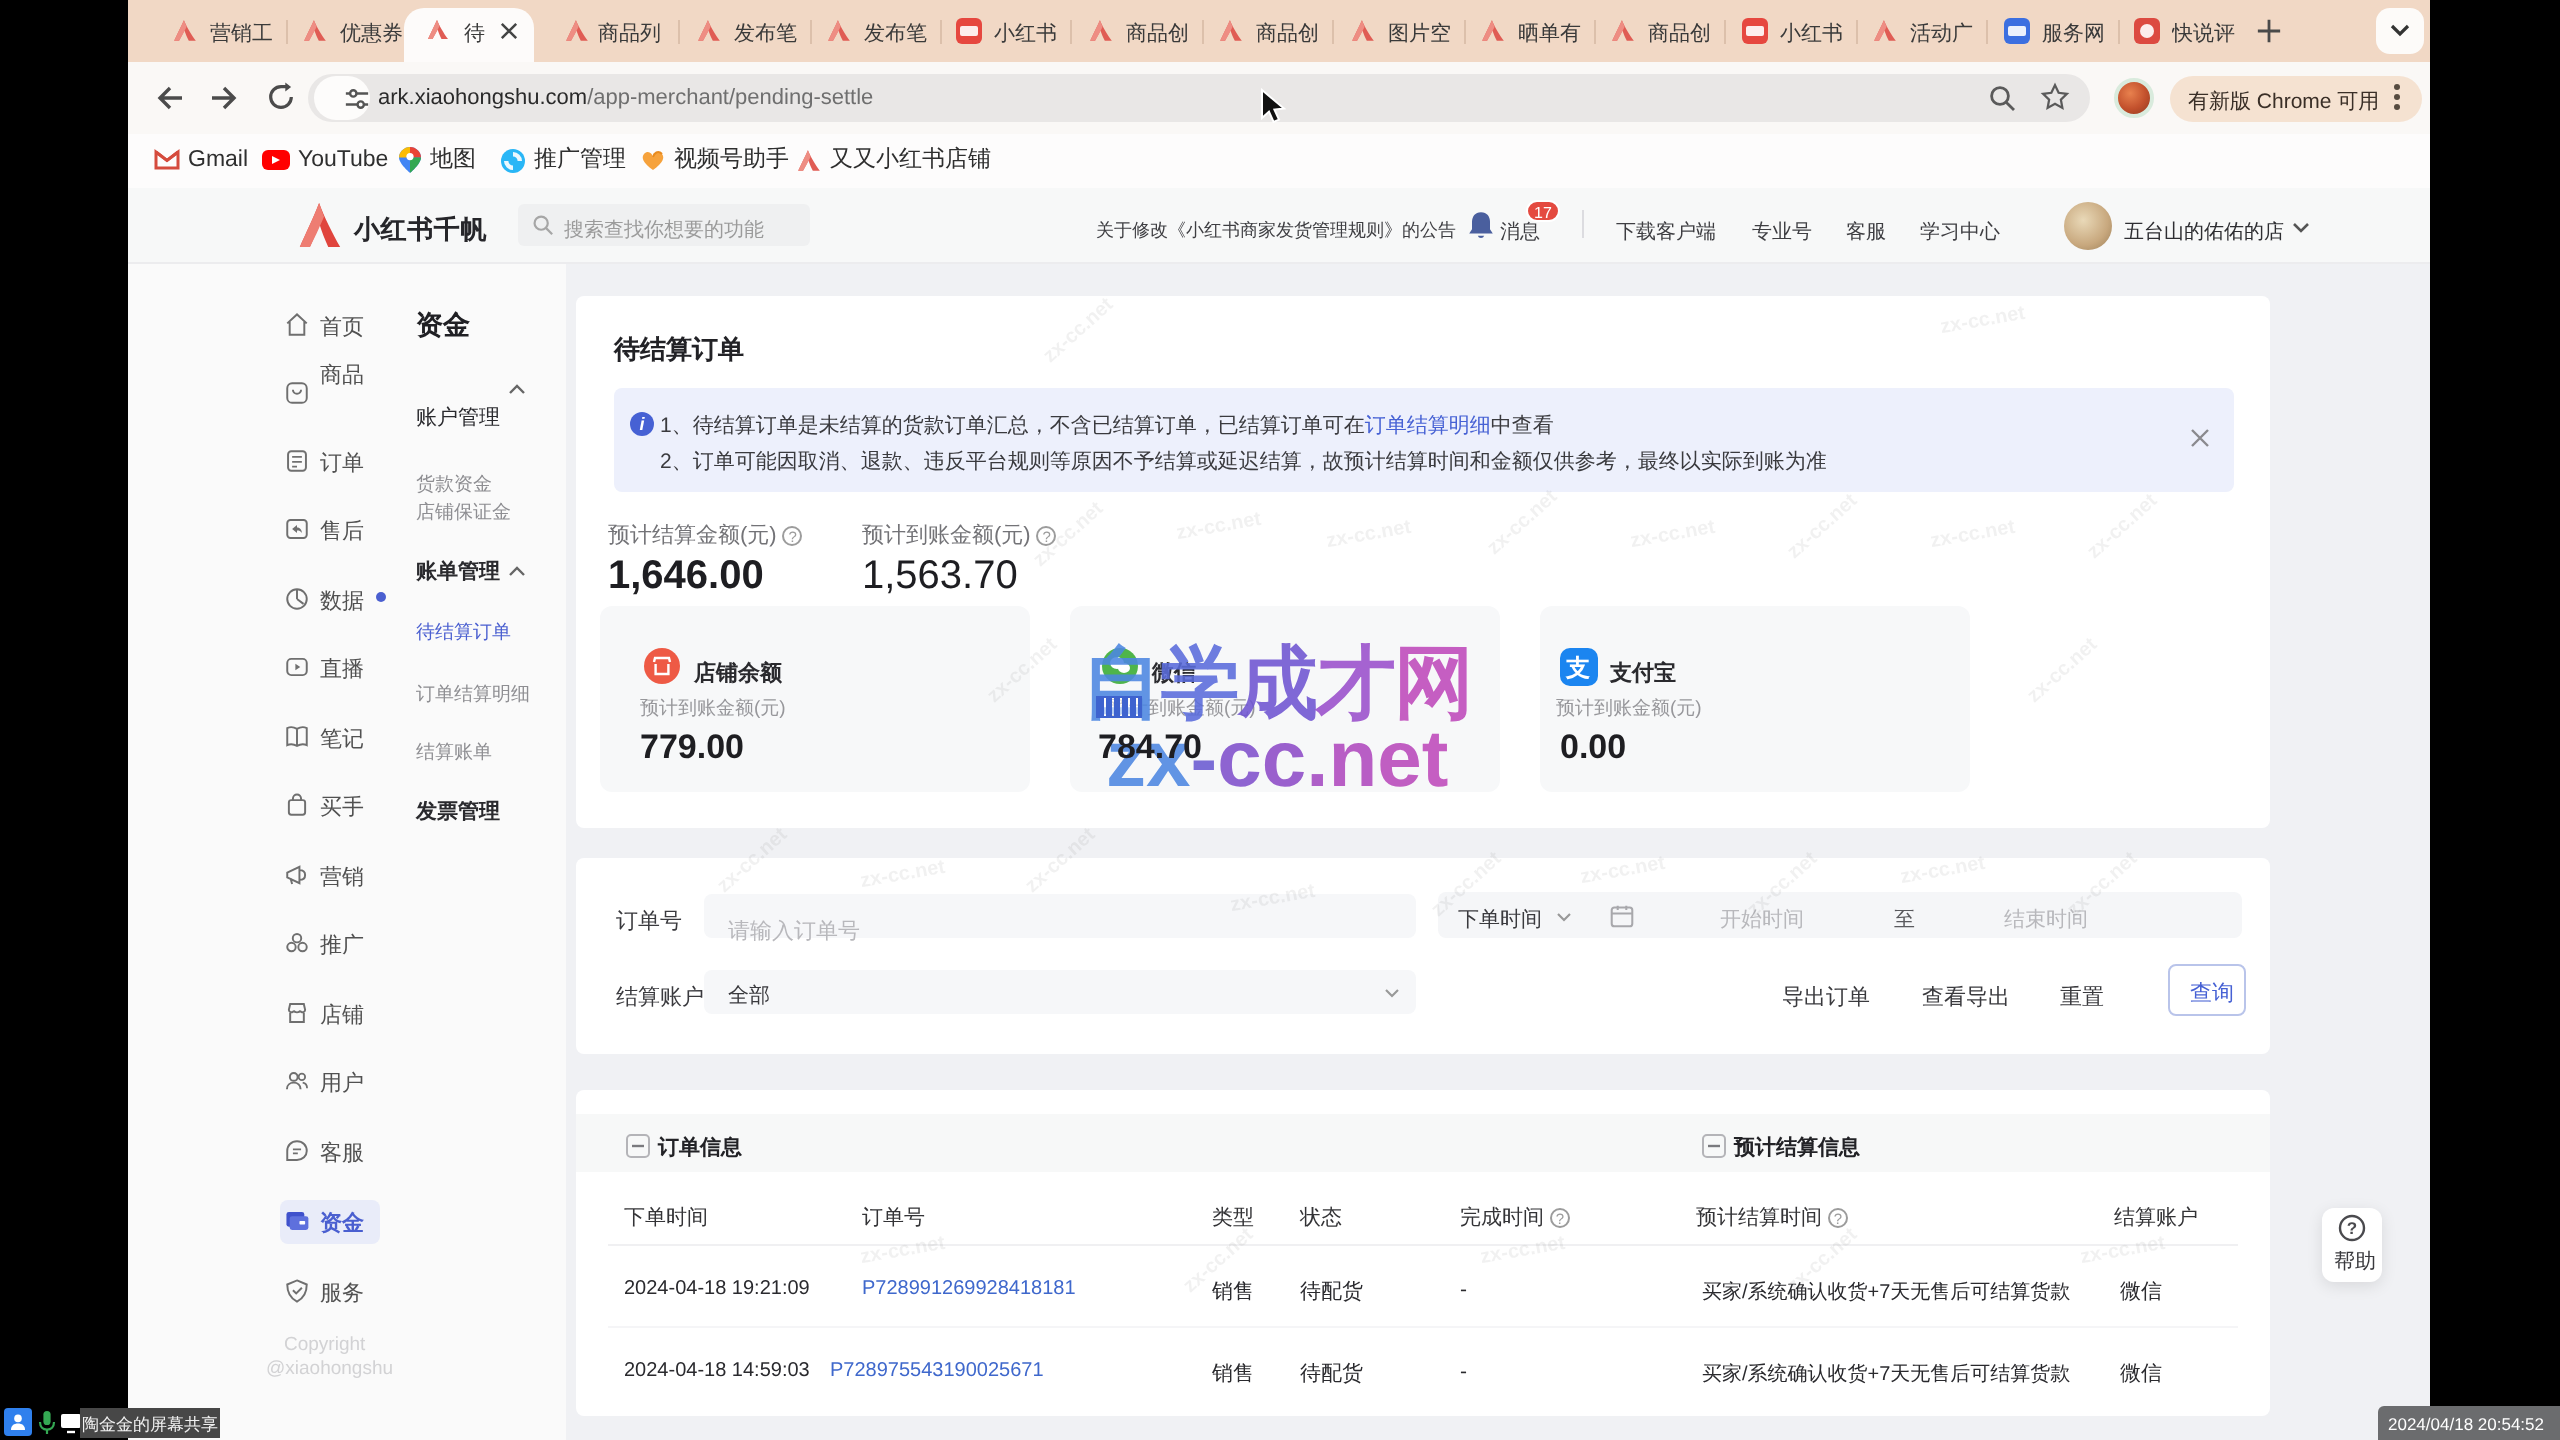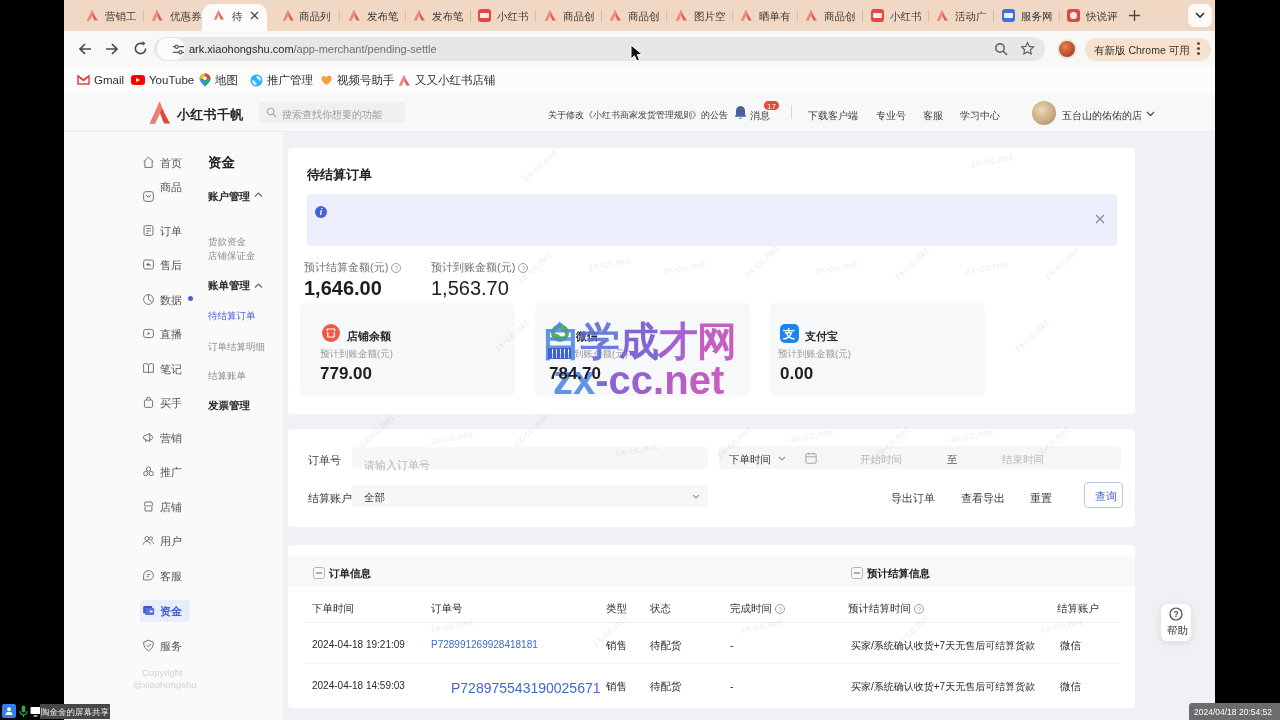--- a/index.html
+++ b/index.html
@@ -287,38 +287,40 @@
     </svg>
 <div class="abs" style="left:96px;top:604px;font-size:11px;color:#4a5fd0;font-weight:700">资金</div>
 <svg class="abs" style="left:78px;top:639px" width="13" height="13" viewBox="0 0 16 16">
       <path d="M8 1.5 L14 4 C14 9 12 12.5 8 14.5 C4 12.5 2 9 2 4 Z" fill="none" stroke="#6f6f6f" stroke-width="1.2"></path>
       <path d="M5.5 7.5 L7.5 9.5 L11 6" fill="none" stroke="#6f6f6f" stroke-width="1.2"></path>
     </svg>
 <div class="abs" style="left:96px;top:639px;font-size:11px;color:#515151">服务</div>
 <div class="abs" style="left:78px;top:667px;font-size:9.5px;color:#d2d2d4">Copyright</div>
 <div class="abs" style="left:69px;top:679px;font-size:9.5px;color:#d2d2d4">@xiaohongshu</div>
 <div class="abs" style="left:144px;top:154px;font-size:13.5px;font-weight:700;color:#202024">资金</div>
-<div class="sub" style="top:190px;font-weight:700;color:#2a2a2e;font-size:10.5px">账户管理</div>
+<div class="sub" style="top:202px;font-weight:400;color:#2a2a2e;font-size:10.5px">账户管理</div>
     <svg class="abs" style="left:190px;top:192px" width="9" height="6" viewBox="0 0 9 6">
       <path d="M1 4.5 L4.5 1 L8 4.5" stroke="#666" stroke-width="1.2" fill="none"></path>
     </svg>
 <div class="sub" style="top:236px">货款资金</div>
 <div class="sub" style="top:250px">店铺保证金</div>
 <div class="sub" style="top:279px;font-weight:700;color:#2a2a2e;font-size:10.5px">账单管理</div>
     <svg class="abs" style="left:190px;top:283px" width="9" height="6" viewBox="0 0 9 6">
       <path d="M1 4.5 L4.5 1 L8 4.5" stroke="#666" stroke-width="1.2" fill="none"></path>
     </svg>
 <div class="sub" style="top:310px;color:#4a5fd0">待结算订单</div>
 <div class="sub" style="top:341px">订单结算明细</div>
 <div class="sub" style="top:370px">结算账单</div>
 <div class="sub" style="top:399px;font-weight:700;color:#2a2a2e;font-size:10.5px">发票管理</div>
 <div class="abs" style="left:224px;top:148px;width:847px;height:266px;background:#fff;border-radius:4px"></div>
 <div class="abs" style="left:243px;top:166px;font-size:13px;font-weight:700;color:#222226">待结算订单</div>
 <div class="abs" style="left:243px;top:194px;width:810px;height:52px;background:#edf0fc;border-radius:4px"></div>
 <div class="abs" style="left:251px;top:206px;width:12px;height:12px;border-radius:50%;background:#4661d4;color:#fff;font-size:9px;text-align:center;line-height:12px;font-style:italic;font-weight:700">i</div>
+<div class="abs" style="left:266px;top:206px;font-size:10.5px;color:#3a3a3e">1、待结算订单是未结算的货款订单汇总，不含已结算订单，已结算订单可在<span style="color:#4661d4">订单结算明细</span>中查看</div>
+<div class="abs" style="left:266px;top:224px;font-size:10.5px;color:#3a3a3e">2、订单可能因取消、退款、违反平台规则等原因不予结算或延迟结算，故预计结算时间和金额仅供参考，最终以实际到账为准</div>
 <svg class="abs" style="left:1031px;top:214px" width="10" height="10" viewBox="0 0 10 10">
       <path d="M1 1 L9 9 M9 1 L1 9" stroke="#8a8a8e" stroke-width="1.2"></path>
     </svg>
 <div class="abs" style="left:240px;top:260px;font-size:11px;color:#737377">预计结算金额(元)<span class="ttip">?</span></div>
 <div class="abs" style="left:240px;top:277px;font-size:20px;font-weight:700;color:#1e1e22">1,646.00</div>
 <div class="abs" style="left:367px;top:260px;font-size:11px;color:#737377">预计到账金额(元)<span class="ttip">?</span></div>
 <div class="abs" style="left:367px;top:277px;font-size:20px;font-weight:400;color:#1e1e22">1,563.70</div>
 <div class="abs" style="left:236px;top:303px;width:215px;height:93px;background:#f7f8f9;border-radius:6px"></div>
 <div class="abs" style="left:471px;top:303px;width:215px;height:93px;background:#f7f8f9;border-radius:6px"></div>
 <div class="abs" style="left:706px;top:303px;width:215px;height:93px;background:#f7f8f9;border-radius:6px"></div>
@@ -390,21 +392,21 @@
 <div class="hc" style="left:993px;top:602px">结算账户</div>
 <div class="abs" style="left:240px;top:622px;width:815px;height:1px;background:#f0f0f2"></div>
 <div class="cell" style="left:248px;top:639px;font-size:10px">2024-04-18 19:21:09</div>
 <div class="cell" style="left:367px;top:639px;color:#3f68cc;font-size:10px">P728991269928418181</div>
 <div class="cell" style="left:542px;top:639px">销售</div>
 <div class="cell" style="left:586px;top:639px">待配货</div>
 <div class="cell" style="left:666px;top:639px">-</div>
 <div class="cell" style="left:787px;top:639px;font-size:10px">买家/系统确认收货+7天无售后可结算货款</div>
 <div class="cell" style="left:996px;top:639px">微信</div>
 <div class="cell" style="left:248px;top:680px;font-size:10px">2024-04-18 14:59:03</div>
-<div class="cell" style="left:387px;top:680px;color:#3f68cc;font-size:14px">P728975543190025671</div>
+<div class="cell" style="left:351px;top:680px;color:#3f68cc;font-size:10px">P728975543190025671</div>
 <div class="cell" style="left:542px;top:680px">销售</div>
 <div class="cell" style="left:586px;top:680px">待配货</div>
 <div class="cell" style="left:666px;top:680px">-</div>
 <div class="cell" style="left:787px;top:680px;font-size:10px">买家/系统确认收货+7天无售后可结算货款</div>
 <div class="cell" style="left:996px;top:680px">微信</div>
 <div class="abs" style="left:240px;top:663px;width:815px;height:1px;background:#f5f5f7"></div>
 <div class="wm" style="left:449px;top:262px;transform:rotate(-42deg)">zx-cc.net</div>
 <div class="wm" style="left:524px;top:258px;transform:rotate(-10deg)">zx-cc.net</div>
 <div class="wm" style="left:599px;top:262px;transform:rotate(-10deg)">zx-cc.net</div>
 <div class="wm" style="left:676px;top:256px;transform:rotate(-42deg)">zx-cc.net</div>

